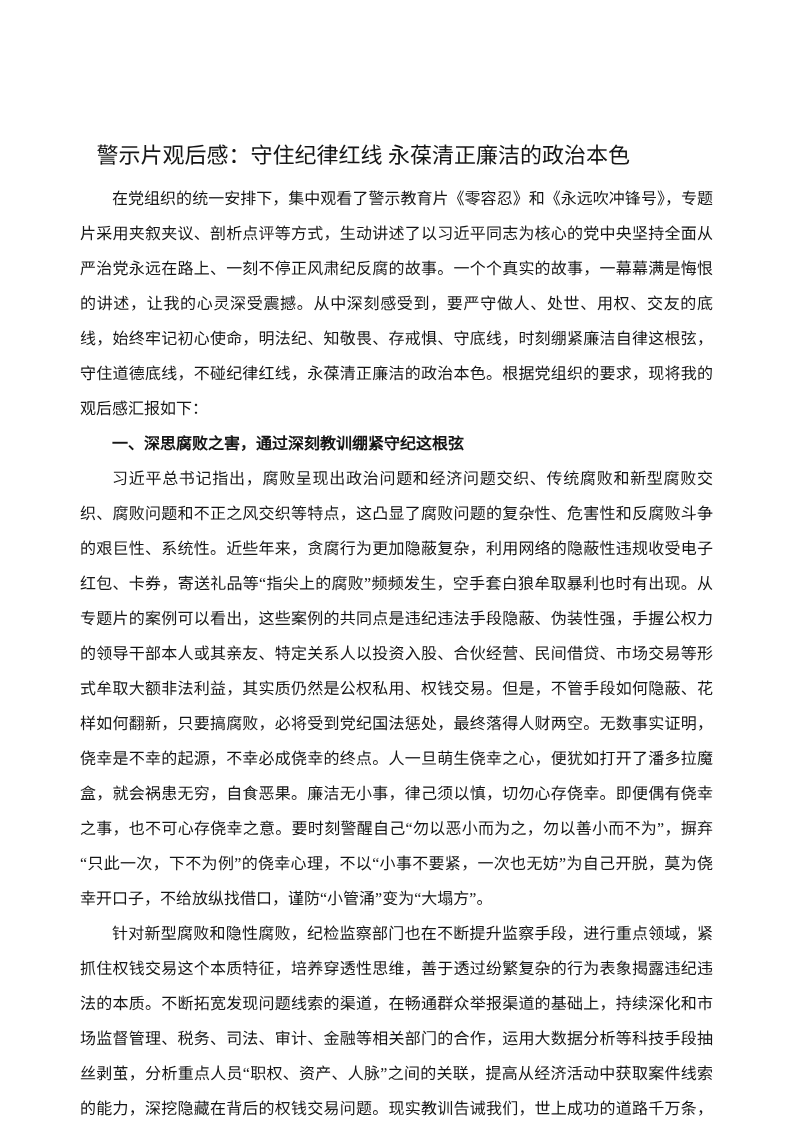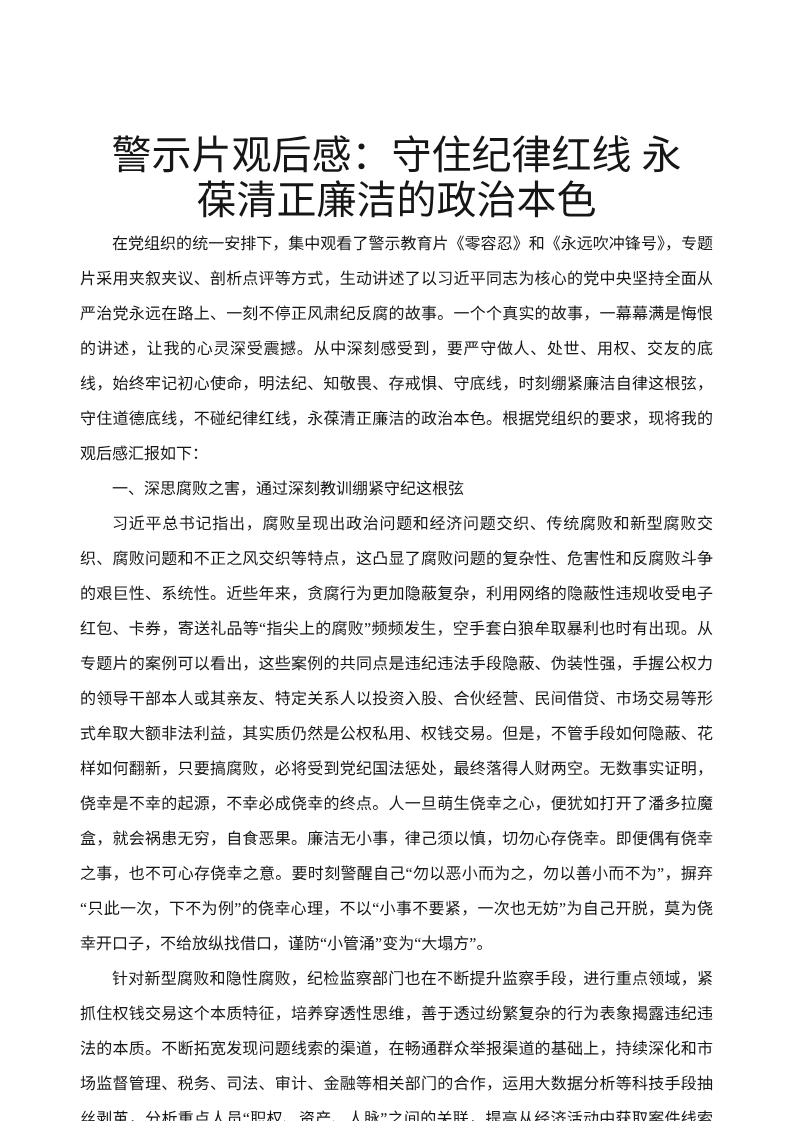--- a/index.html
+++ b/index.html
@@ -13,41 +13,41 @@
     height: 1121px;
     margin: 0 auto;
     background: #ffffff;
     box-sizing: border-box;
     padding: 133px 80px 0 80px;
     overflow: hidden;
     color: #161616;
     font-family: "Liberation Serif", "DejaVu Serif", serif;
   }
   .doc-title {
-    font-size: 40px;
+    font-size: 22px;
     font-weight: normal;
     line-height: 45px;
-    text-align: center;
+    text-align: left;
     max-width: 600px;
     margin: 0 auto 3px auto;
     letter-spacing: 0;
   }
   .doc-body {
     font-size: 16px;
     line-height: 35px;
     text-align: justify;
     text-justify: inter-ideograph;
   }
   .doc-body p {
     margin: 0;
     padding: 0;
     text-indent: 2em;
   }
   .doc-body p.section-heading {
-    font-weight: normal;
+    font-weight: bold;
   }
 </style>
 </head>
 <body>
 
 <div class="page">
   <h1 class="doc-title">警示片观后感：守住纪律红线 永葆清正廉洁的政治本色</h1>
 
   <div class="doc-body">
     <p class="body-paragraph">在党组织的统一安排下，集中观看了警示教育片《零容忍》和《永远吹冲锋号》，专题片采用夹叙夹议、剖析点评等方式，生动讲述了以习近平同志为核心的党中央坚持全面从严治党永远在路上、一刻不停正风肃纪反腐的故事。一个个真实的故事，一幕幕满是悔恨的讲述，让我的心灵深受震撼。从中深刻感受到，要严守做人、处世、用权、交友的底线，始终牢记初心使命，明法纪、知敬畏、存戒惧、守底线，时刻绷紧廉洁自律这根弦，守住道德底线，不碰纪律红线，永葆清正廉洁的政治本色。根据党组织的要求，现将我的观后感汇报如下：</p>

